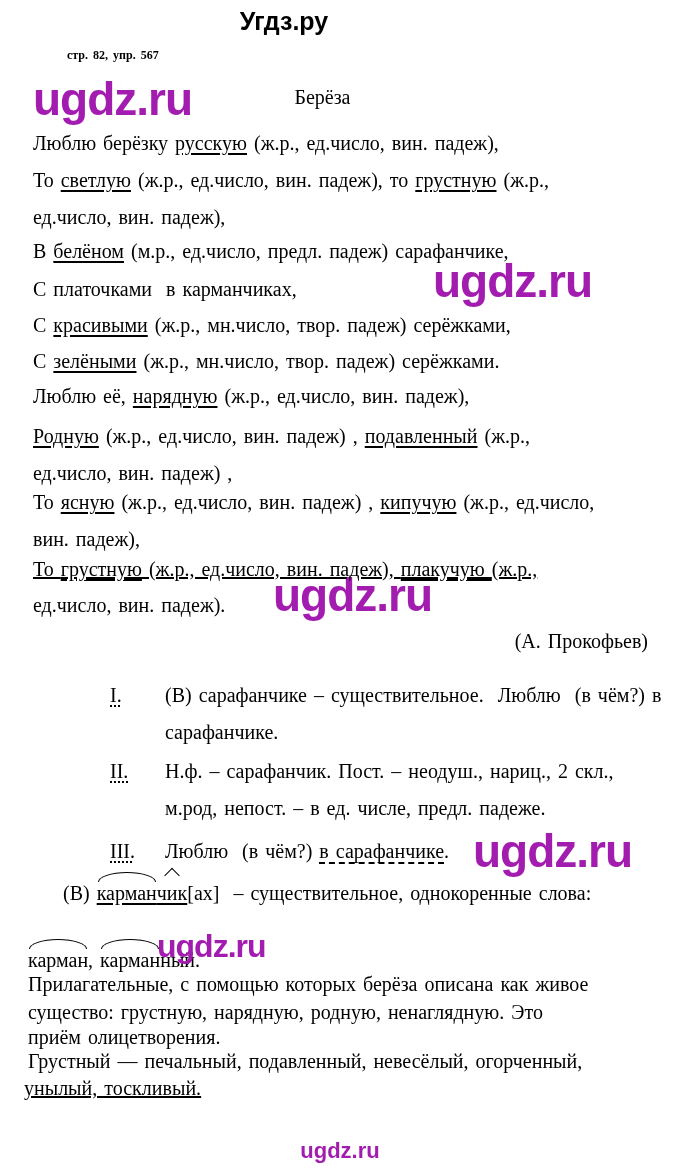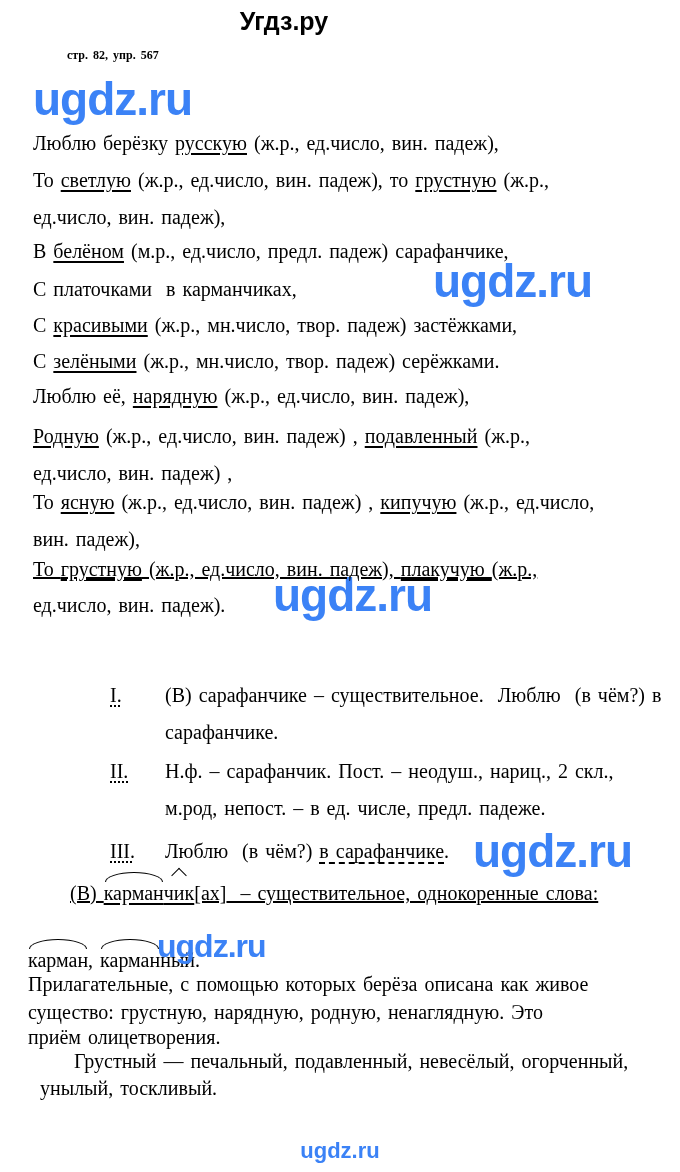--- a/index.html
+++ b/index.html
@@ -22,21 +22,21 @@
   .sans{font-family:"Liberation Sans", sans-serif;}
   .center{left:0;width:645px;text-align:center;}
   .right{right:32px;}
   .wm{
     position:absolute;
     font-family:"Liberation Sans", sans-serif;
     font-weight:bold;
     letter-spacing:-1px;
     line-height:1;
     white-space:pre;
-    color:#3b82f6;
+    color:#a21caf;
   }
   .wm-big{font-size:46px;}
   .wm-med{font-size:32px;}
   .wm-small{font-size:22px;}
   .ul{
     text-decoration-line:underline;
     text-decoration-style:solid;
     text-decoration-thickness:1.5px;
     text-underline-offset:3px;
   }
@@ -77,66 +77,68 @@
 <body>
 
 <div id="page">
 
   <div class="tline sans bold center" style="top:8px;font-size:25px;width:568px;">Угдз.ру</div>
 
   <div class="tline bold" style="left:35px;top:42px;font-size:12px;margin-left:32px;">стр. 82, упр. 567</div>
 
   <div class="wm wm-big" style="left:33px;top:76px;">ugdz.ru</div>
 
+  <div class="tline center" style="top:84px;">Берёза</div>
 
   <div class="wm wm-big" style="left:433px;top:258px;">ugdz.ru</div>
 
   <div class="wm wm-big" style="left:273px;top:572px;">ugdz.ru</div>
 
   <div id="poem-container">
       <div class="tline" style="left: 33px; top: 130px;"><span class="">Люблю берёзку </span><span class="ul">русскую</span><span class=""> (ж.р., ед.число, вин. падеж),</span></div>
       <div class="tline" style="left: 33px; top: 167px;"><span class="">То </span><span class="ul">светлую</span><span class=""> (ж.р., ед.число, вин. падеж), то </span><span class="ul">грустную</span><span class=""> (ж.р.,</span></div>
       <div class="tline" style="left: 33px; top: 204px;"><span class="">ед.число, вин. падеж),</span></div>
       <div class="tline" style="left: 33px; top: 238px;"><span class="">В </span><span class="ul">белёном</span><span class=""> (м.р., ед.число, предл. падеж) сарафанчике,</span></div>
       <div class="tline" style="left: 33px; top: 276px;"><span class="">С платочками  в карманчиках,</span></div>
-      <div class="tline" style="left: 33px; top: 312px;"><span class="">С </span><span class="ul">красивыми</span><span class=""> (ж.р., мн.число, твор. падеж) застёжками,</span></div>
+      <div class="tline" style="left: 33px; top: 312px;"><span class="">С </span><span class="ul">красивыми</span><span class=""> (ж.р., мн.число, твор. падеж) серёжками,</span></div>
       <div class="tline" style="left: 33px; top: 348px;"><span class="">С </span><span class="ul">зелёными</span><span class=""> (ж.р., мн.число, твор. падеж) серёжками.</span></div>
       <div class="tline" style="left: 33px; top: 383px;"><span class="">Люблю её, </span><span class="ul">нарядную</span><span class=""> (ж.р., ед.число, вин. падеж),</span></div>
       <div class="tline" style="left: 33px; top: 423px;"><span class="ul">Родную</span><span class=""> (ж.р., ед.число, вин. падеж) , </span><span class="ul">подавленный</span><span class=""> (ж.р.,</span></div>
       <div class="tline" style="left: 33px; top: 460px;"><span class="">ед.число, вин. падеж) ,</span></div>
       <div class="tline" style="left: 33px; top: 489px;"><span class="">То </span><span class="ul">ясную</span><span class=""> (ж.р., ед.число, вин. падеж) , </span><span class="ul">кипучую</span><span class=""> (ж.р., ед.число,</span></div>
       <div class="tline" style="left: 33px; top: 526px;"><span class="">вин. падеж),</span></div>
       <div class="tline" style="left: 33px; top: 556px; text-decoration: underline;"><span class="">То </span><span class="ul">грустную</span><span class=""> (ж.р., ед.число, вин. падеж), </span><span class="ul">плакучую </span><span class="">(ж.р.,</span></div>
       <div class="tline" style="left: 33px; top: 592px;"><span class="">ед.число, вин. падеж).</span></div>
     </div>
 
+  <div class="tline right" style="top:628px;">(А. Прокофьев)</div>
 
   <div id="analysis-container">
       <div class="tline numeral" style="left: 110px; top: 682px;"><span class="">I.</span></div>
       <div class="tline" style="left: 165px; top: 682px;"><span class="">(В) сарафанчике – существительное.  Люблю  (в чём?) в</span></div>
       <div class="tline" style="left: 165px; top: 719px;"><span class="">сарафанчике.</span></div>
       <div class="tline numeral" style="left: 110px; top: 758px;"><span class="">II.</span></div>
       <div class="tline" style="left: 165px; top: 758px;"><span class="">Н.ф. – сарафанчик. Пост. – неодуш., нариц., 2 скл.,</span></div>
       <div class="tline" style="left: 165px; top: 795px;"><span class="">м.род, непост. – в ед. числе, предл. падеже.</span></div>
       <div class="tline numeral" style="left: 110px; top: 838px;"><span class="">III.</span></div>
       <div class="tline" style="left: 165px; top: 838px;"><span class="">Люблю  (в чём?) </span><span class="dashul">в сарафанчике</span><span class="">.</span></div>
     </div>
 
   <div class="wm wm-big" style="left:473px;top:828px;">ugdz.ru</div>
 
   <div id="morphemic-container">
-      <div class="tline" style="left: 70px; top: 880px; text-decoration: underline;"><span class="">(В) </span><span class="ul arc">карман</span><span class="ul caret">чик</span><span class="">[ах]</span><span class="">  – существительное, однокоренные слова:</span></div>
+      <div class="tline" style="left: 63px; top: 880px;"><span class="">(В) </span><span class="ul arc">карман</span><span class="ul caret">чик</span><span class="">[ах]</span><span class="">  – существительное, однокоренные слова:</span></div>
       <div class="tline" style="left: 28px; top: 947px;"><span class="arc">карман</span><span class="">, </span><span class="arc">карман</span><span class="">ный.</span></div>
     </div>
 
   <div class="wm wm-med" style="left:157px;top:930px;">ugdz.ru</div>
 
   <div id="conclusion-container">
       <div class="tline" style="left: 28px; top: 971px; text-align: center;"><span class="">Прилагательные, с помощью которых берёза описана как живое</span></div>
       <div class="tline" style="left: 28px; top: 999px;"><span class="">существо: грустную, нарядную, родную, ненаглядную. Это</span></div>
       <div class="tline" style="left: 28px; top: 1024px;"><span class="">приём олицетворения.</span></div>
-      <div class="tline" style="left: 28px; top: 1048px; margin-left: 46px;"><span class="">Грустный — печальный, подавленный, невесёлый, огорченный,</span></div>
-      <div class="tline" style="left: 40px; top: 1075px;"><span class="">унылый, тоскливый.</span></div>
+      <div class="tline" style="left: 28px; top: 1048px;"><span class="">Грустный — печальный, подавленный, невесёлый, огорченный,</span></div>
+      <div class="tline" style="left: 24px; top: 1075px; text-decoration: underline;"><span class="">унылый, тоскливый.</span></div>
     </div>
 
   <div class="wm wm-small" style="left:0;top:1140px;width:680px;text-align:center;letter-spacing:0;">ugdz.ru</div>
 
 </div>
 
 </body></html>

